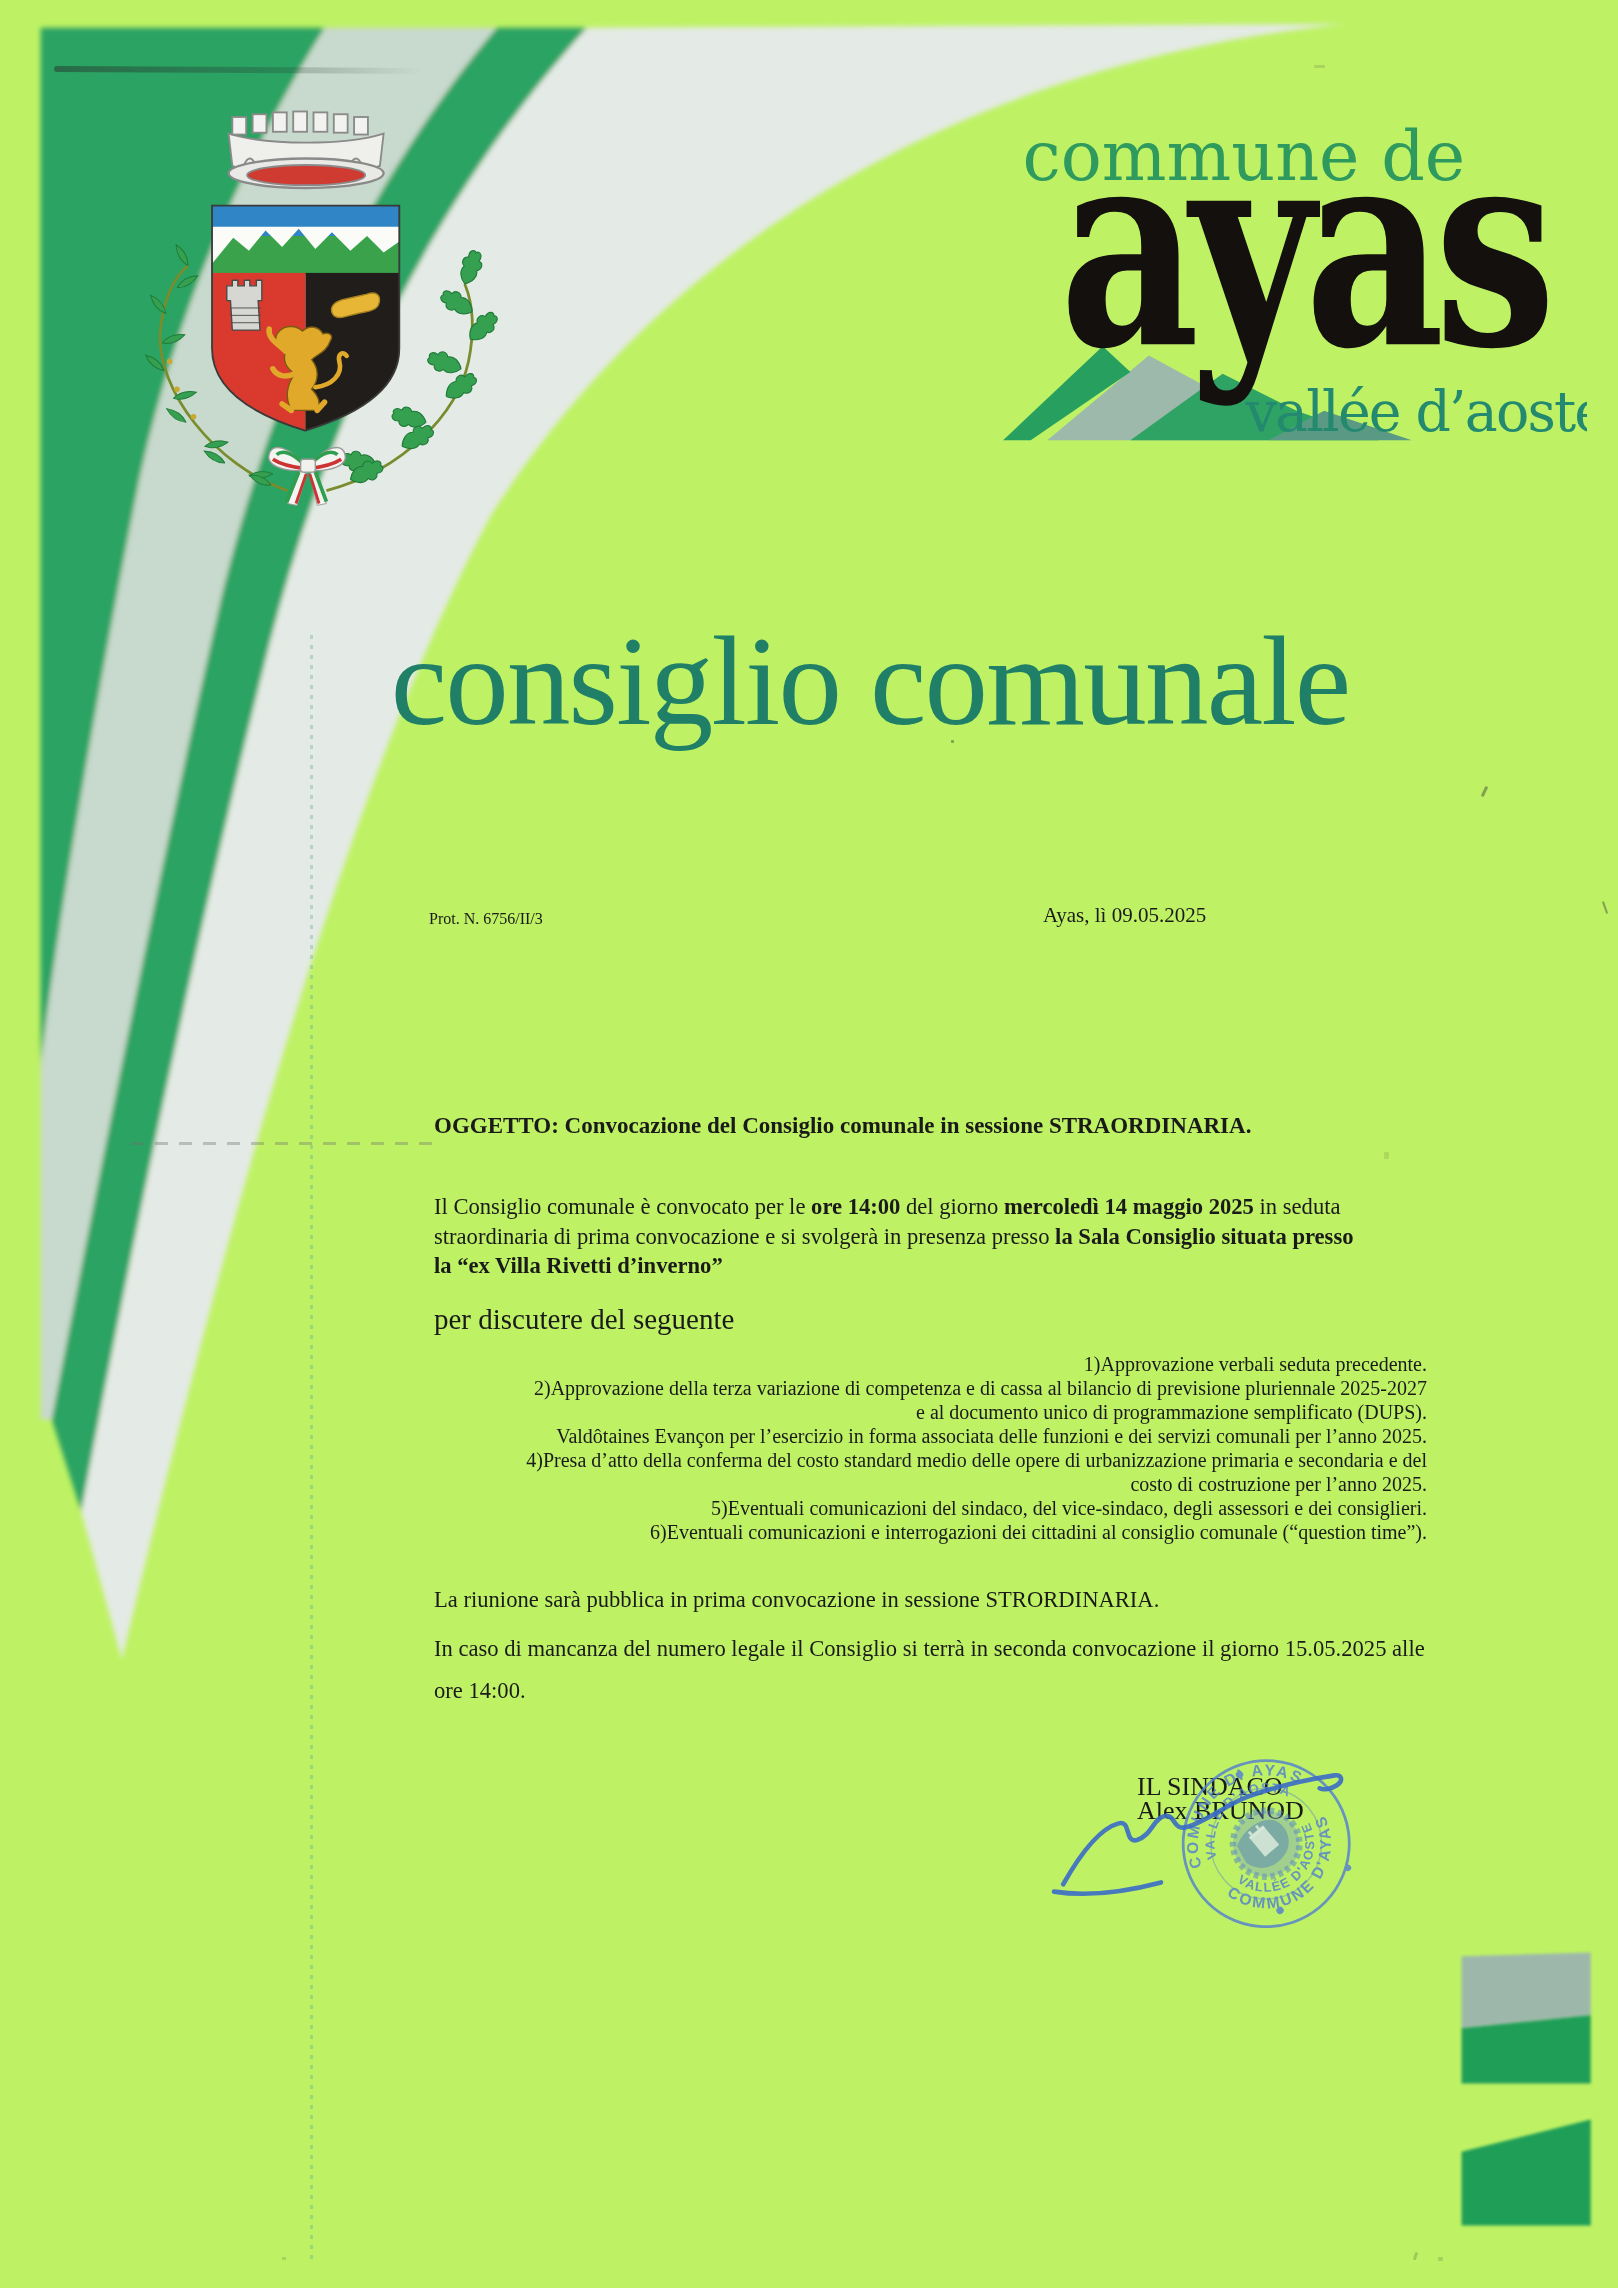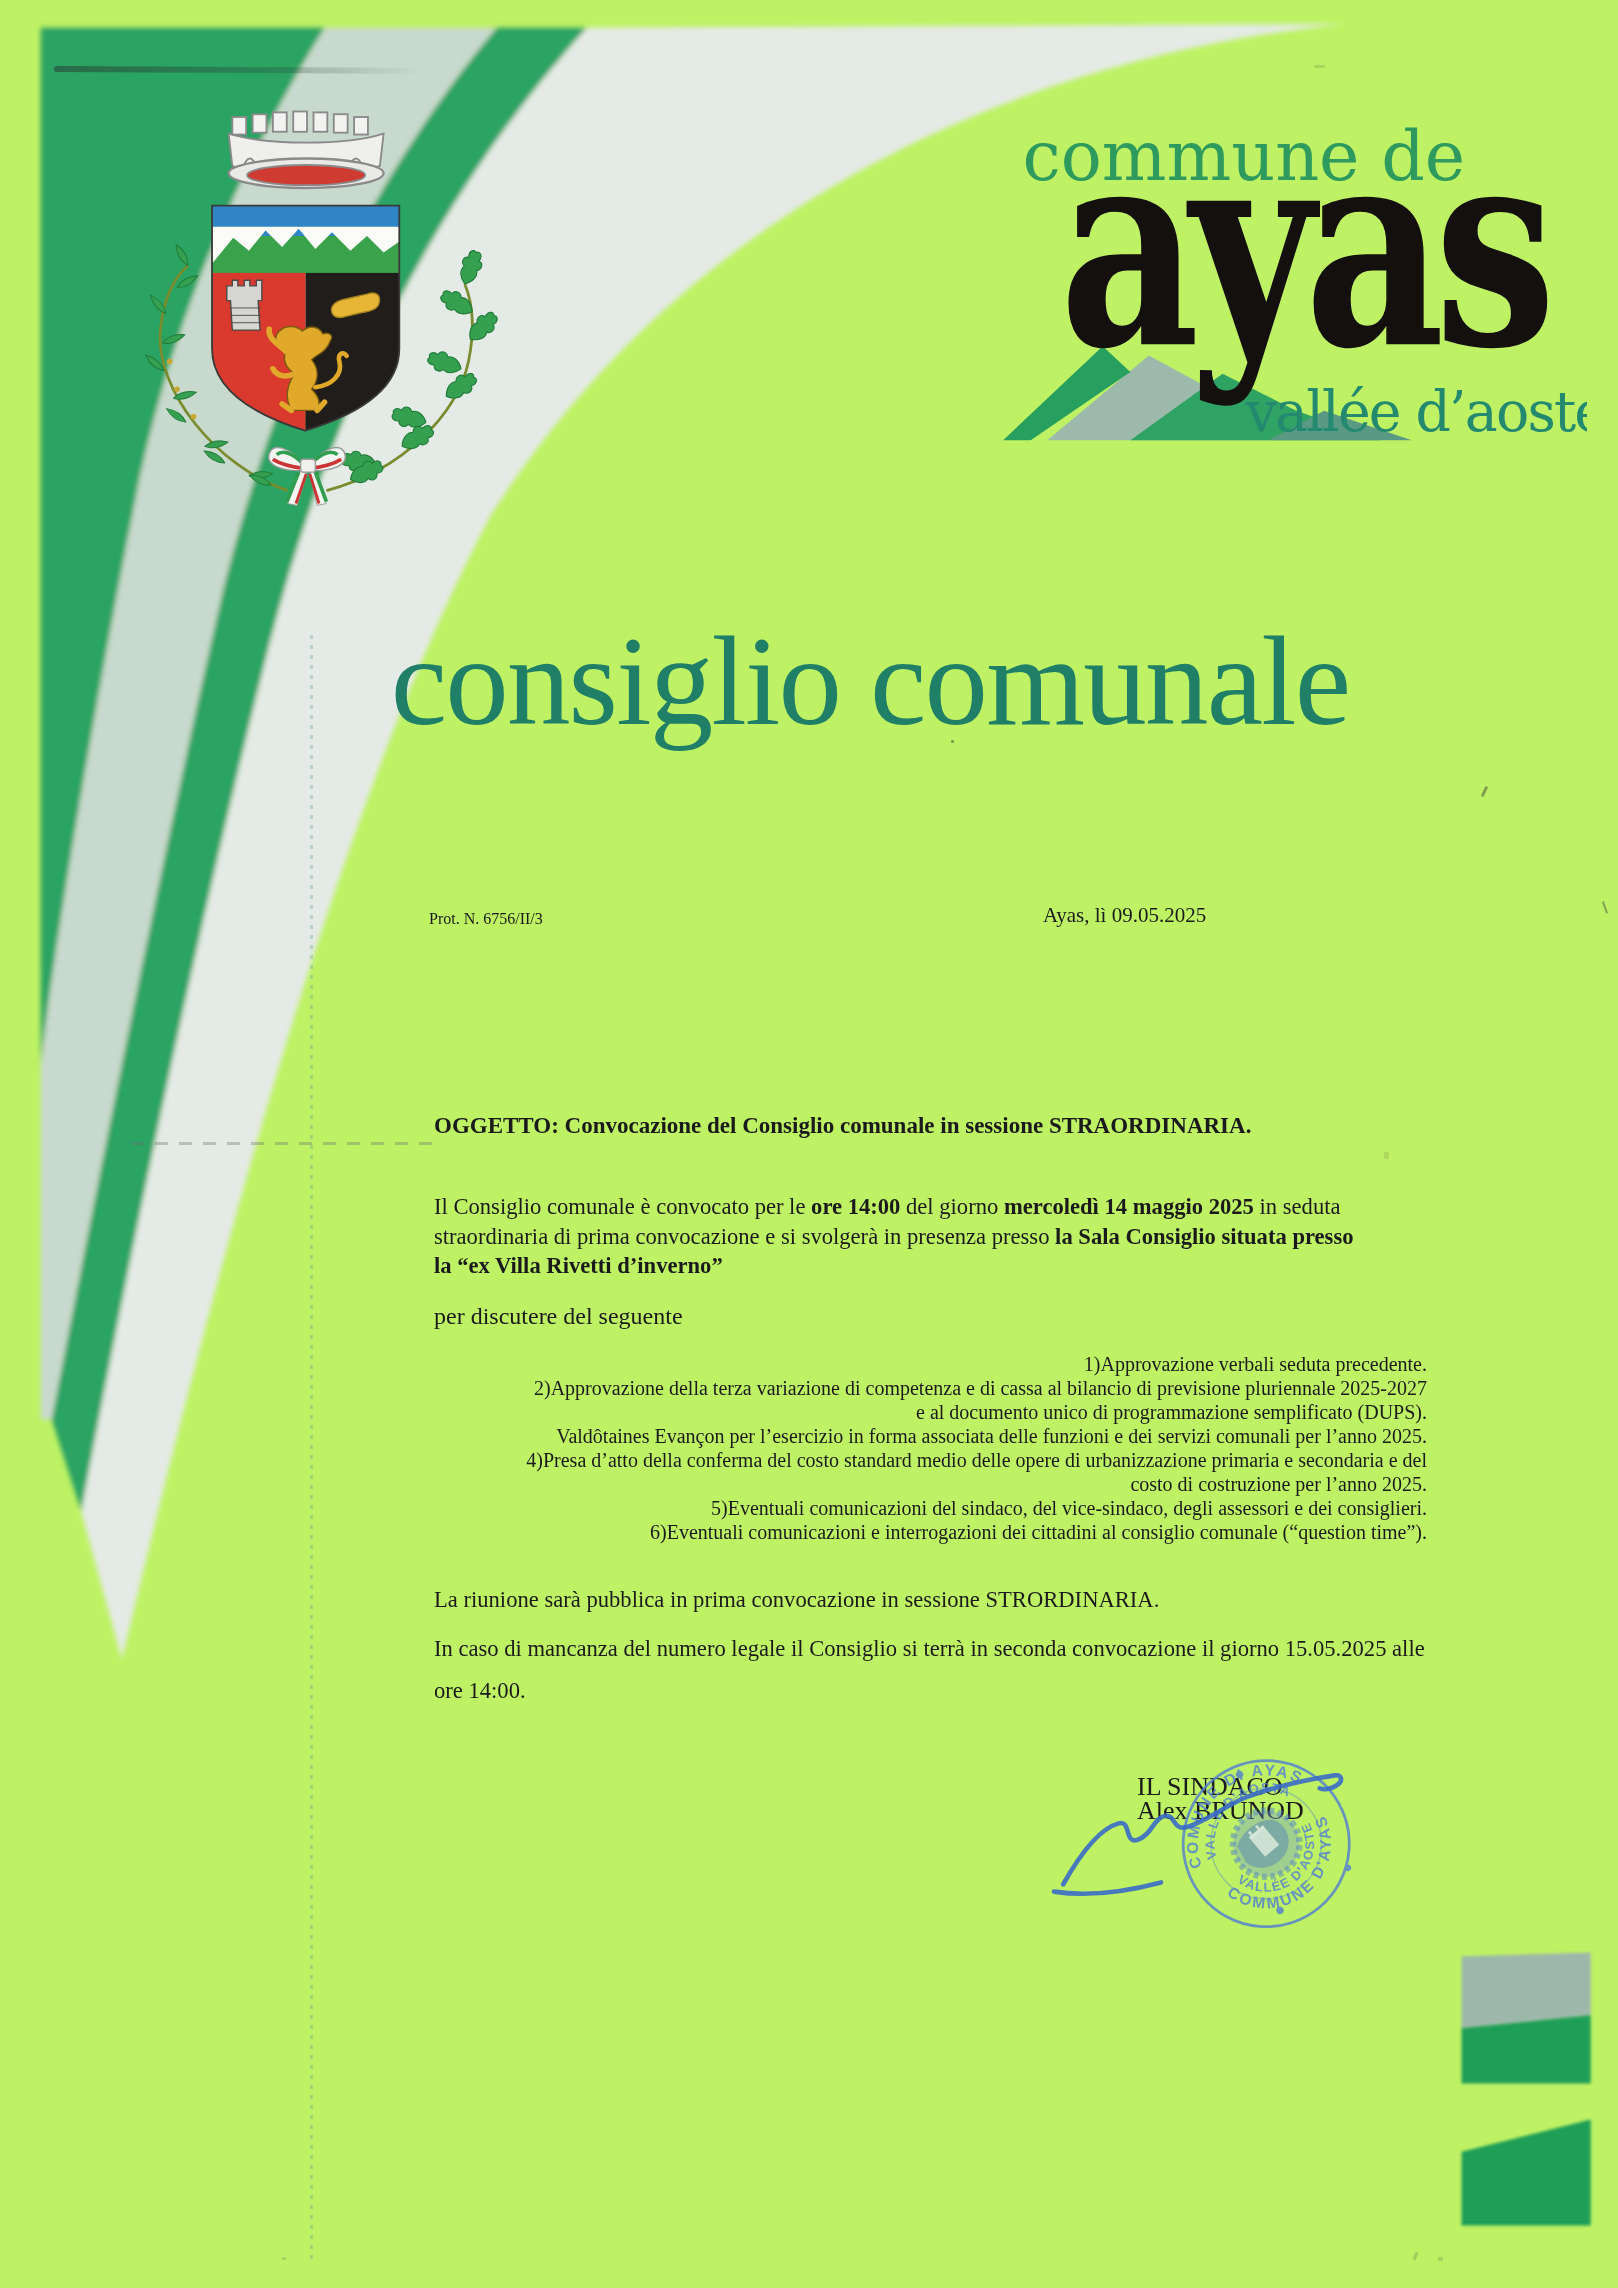--- a/index.html
+++ b/index.html
@@ -14,21 +14,21 @@
              letter-spacing:-1.8px;color:#1f7f67;white-space:nowrap;}
   .prot{left:429px;top:910px;font-size:16px;}
   .place-date{left:1043px;top:903px;font-size:21px;}
   .avviso{left:415px;top:952px;width:978px;text-align:center;font-size:66px;
           font-weight:bold;letter-spacing:0.9px;}
   .subject{left:434px;top:1113px;font-size:23px;font-weight:bold;}
 
   
   .para{left:434px;top:1192px;width:997px;font-size:22.6px;}
   .para > div{line-height:29.5px;white-space:nowrap;}
-  .intro{left:434px;top:1303px;font-size:24px;}
+  .intro{left:434px;top:1303px;font-size:29px;}
   .agenda-heading{left:415px;top:1325px;width:978px;text-align:center;
                   font-size:23px;font-weight:bold;letter-spacing:0.5px;}
   .agenda{left:449px;top:1352px;width:978px;font-size:20px;line-height:24px;text-align:right;}
   .agenda .num{display:inline-block;width:35px;}
   .agenda .cont{padding-left:35px;}
   .agenda div{white-space:nowrap;}
   .closing1{left:434px;top:1587px;font-size:22.6px;}
   .closing2{left:434px;top:1628px;width:1006px;font-size:22.6px;}
   .closing2 > div{line-height:42px;white-space:nowrap;}
 

